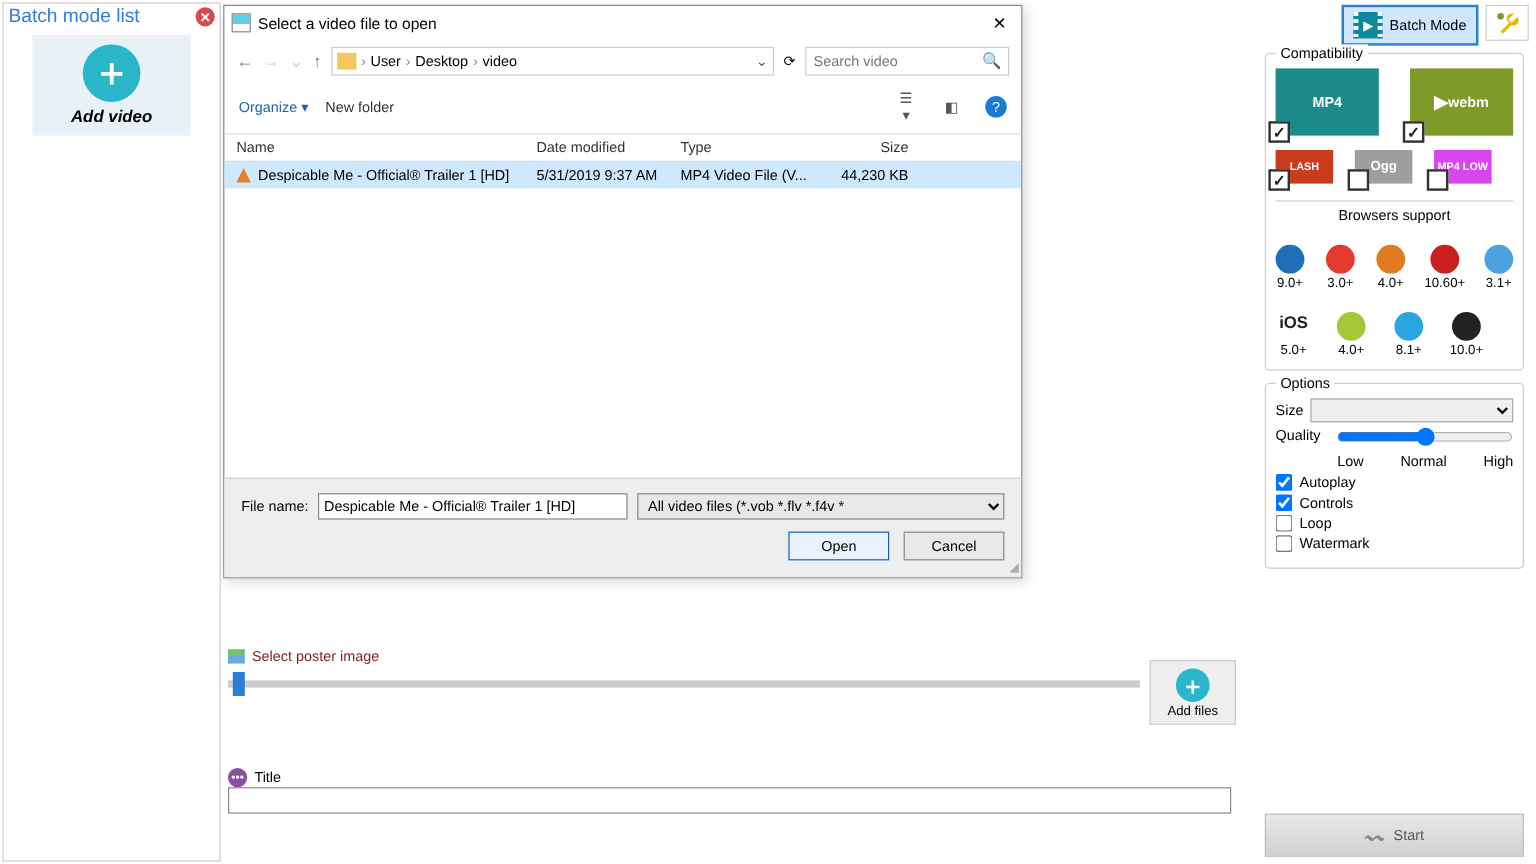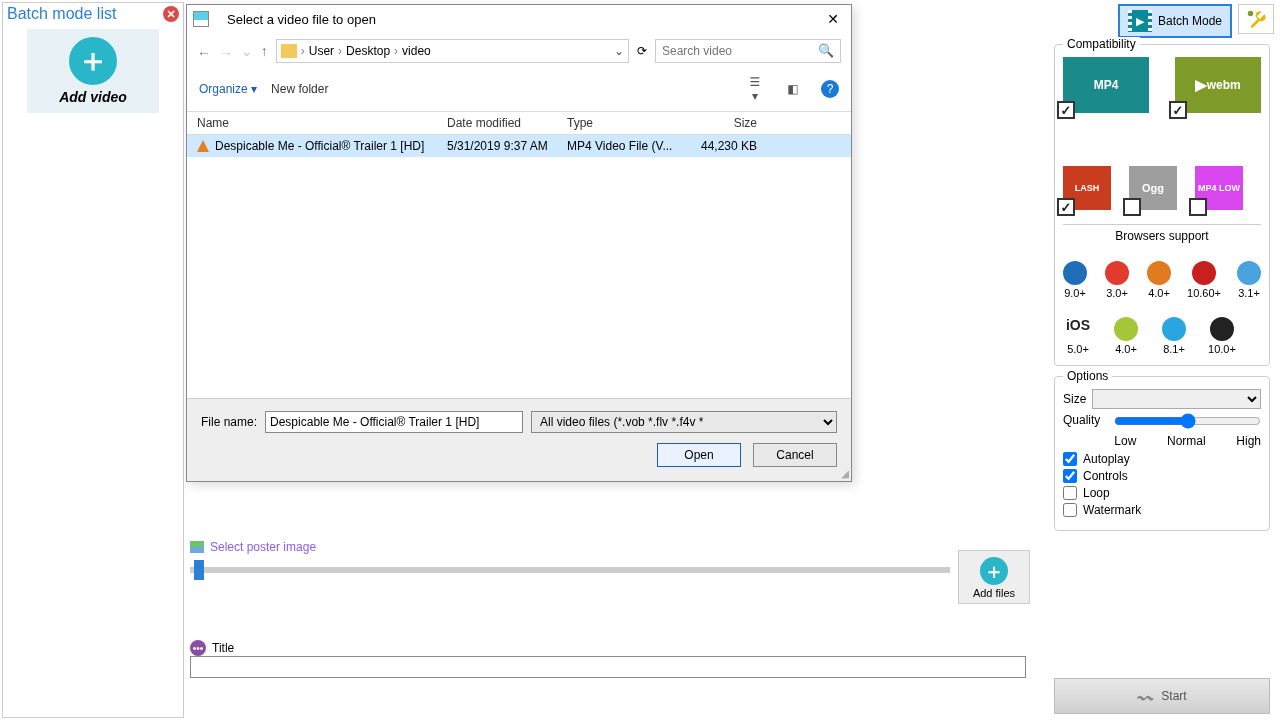--- a/index.html
+++ b/index.html
@@ -31,21 +31,21 @@
 .format-grid { display: flex; flex-wrap: wrap; gap: 14px; justify-content: space-between; margin-top:4px;}
 .format-tile { width: 86px; height: 56px; position: relative; display:flex; align-items:center; justify-content:center; color:#fff; font-weight:bold; font-size:15px;}
 .tile-mp4 { background:#1a8a8a; }
 .tile-webm { background:#7e9a28; }
 .tile-flash { background:#c93c1e; width:52px; height:52px;}
 .tile-ogg { background:#9e9e9e; width:52px; height:52px;}
 .tile-mp4low { background:#d946ef; width:52px; height:52px;}
 .format-check { position: absolute; left: -6px; bottom: -6px; width: 18px; height: 18px; background: #fff; border: 2px solid #333; display:flex;align-items:center;justify-content:center; }
 .format-check.checked::after{content:'✓'; font-weight:bold; font-size:13px; color:#222;}
 
-.row2 .format-tile { width:48px; height:44px; font-size:10px;margin-top:41px; }
+.row2 .format-tile { width:48px; height:28px; font-size:10px; }
 .row2 { display:flex; gap:18px; margin-top:12px;}
 
 .browsers-title { text-align: center; border-top:1px solid #ccc; margin-top:14px; padding-top:4px; font-size:12px;}
 .browsers-row { display: flex; gap: 18px; margin-top: 6px; align-items:flex-start;}
 .browser { display:flex; flex-direction:column; align-items:center; width:30px;margin-top:12px;}
 .browser-icon { width: 24px; height: 24px; border-radius: 50%; }
 .browser-label { font-size: 11px; margin-top:2px;}
 
 .option-row { display: flex; align-items: center; gap: 6px; margin: 4px 0; }
 .option-row select { flex: 1; height: 20px; border:1px solid #aaa; }
@@ -54,46 +54,46 @@
 .slider-labels { display: flex; justify-content: space-between; font-size: 11px; margin-top: 2px;}
 .checkbox-row { display: flex; align-items: center; gap: 6px; margin: 3px 0; }
 .checkbox-row input { width: 14px; height: 14px; }
 .watermark-input { width: 100%; border:1px solid #aaa; padding:2px 4px; margin-top:2px;}
 
 .start-btn { position: absolute; right: 10px; bottom: 6px; width: 216px; height: 36px; background: linear-gradient(#e8e8e8,#d0d0d0); border:1px solid #bbb; display:flex; align-items:center; justify-content:center; gap:8px; color:#555; cursor:pointer;}
 .start-btn .needle{color:#888;font-size:16px;}
 
 
 .mid { position:absolute; left:190px; top:540px; width:840px; }
-.poster-label { display:flex; align-items:center; gap:6px; font-size:12px; color:#8b5cf6; margin-bottom:6px;}
+.poster-label { display:flex; align-items:center; gap:6px; font-size:12px; color:#7f1d1d; margin-bottom:6px;}
 .poster-icon{width:14px;height:12px;background:linear-gradient(#6fc36f 50%,#6fa8dc 50%);display:inline-block;}
 .timeline { position:relative; height:20px; display:flex; align-items:center; }
 .timeline-bar { flex:1; height:6px; background:#ccc; }
 .timeline-handle { width:10px; height:20px; background:#2d7fd6; position:absolute; left:4px;}
 .add-poster { position:absolute; right:0; top:-10px; width:72px; text-align:center; border:1px solid #ccc; padding:6px 4px 4px; background:#eee; cursor:pointer;}
 .add-poster .plus-circle{width:28px;height:28px;font-size:20px;}
 .add-poster-label { font-size:11px; display:block; margin-top:2px;}
 .title-row { display:flex; align-items:center; gap:6px; margin-top:40px;}
 .title-icon{width:16px;height:16px;border-radius:50%;background:#8a4fa3;color:#fff;display:inline-flex;align-items:center;justify-content:center;font-size:10px;}
 .title-input{width:99.5%; height:22px; border:1px solid #888;}
 
 
 .dialog { position: absolute; left: 186px; top: 4px; width: 666px; height: 478px; border: 1px solid #888; background: #fff; box-shadow: 3px 3px 10px rgba(0,0,0,0.15); display:flex; flex-direction:column;}
-.dlg-titlebar { display: flex; align-items: center; padding: 4px 6px; gap: 18px; }
+.dlg-titlebar { display: flex; align-items: center; padding: 4px 6px; gap: 6px; }
 .dlg-title { font-size: 13px; }
 .dlg-close { margin-left: auto; width: 24px; height: 20px; display:inline-flex;align-items:center;justify-content:center; cursor:pointer;font-size:14px;}
 .dlg-nav { display: flex; align-items: center; gap: 8px; padding: 6px 10px; }
 .nav-arrow { color:#777; font-size:14px; cursor:pointer;}
 .breadcrumb { flex: 1; border: 1px solid #ccc; height: 24px; display:flex; align-items:center; padding:0 4px; gap:4px; }
 .breadcrumb .folder-icon{width:16px;height:14px;background:#f3c95f;display:inline-block;}
 .breadcrumb .sep{color:#888;}
 .breadcrumb .crumb{cursor:pointer;}
 .breadcrumb .chev{margin-left:auto;color:#555;}
 .refresh{cursor:pointer;}
-.search-input { width: 186px; height: 24px; border: 1px solid #ccc; padding: 0 22px 0 6px; }
+.search-input { width: 170px; height: 24px; border: 1px solid #ccc; padding: 0 22px 0 6px; }
 .search-wrap{position:relative;}
 .search-wrap .mag{position:absolute;right:6px;top:4px;color:#888;font-size:13px;}
 .dlg-toolbar { display: flex; align-items: center; gap: 14px; padding: 6px 12px 8px; border-bottom:1px solid #ddd;justify-content:flex-end;}
 .organize { color:#1a5fb4; cursor:pointer;}
 .newfolder{ color:#333; cursor:pointer;}
 .view-btn{width:20px;text-align:center;cursor:pointer;color:#555;margin-left:auto;}
 .view-btn + .view-btn{margin-left:4px;}
 .help-icon{width:18px;height:18px;border-radius:50%;background:#1a7ad6;color:#fff;display:inline-flex;align-items:center;justify-content:center;font-size:12px;margin-left:4px;cursor:pointer;}
 .file-header { display:flex; border-bottom:1px solid #ddd; padding:4px 10px; color:#333;}
 .col-name{flex:0 0 250px;} .col-date{flex:0 0 120px;} .col-type{flex:0 0 110px;} .col-size{flex:0 0 80px;text-align:right;}

